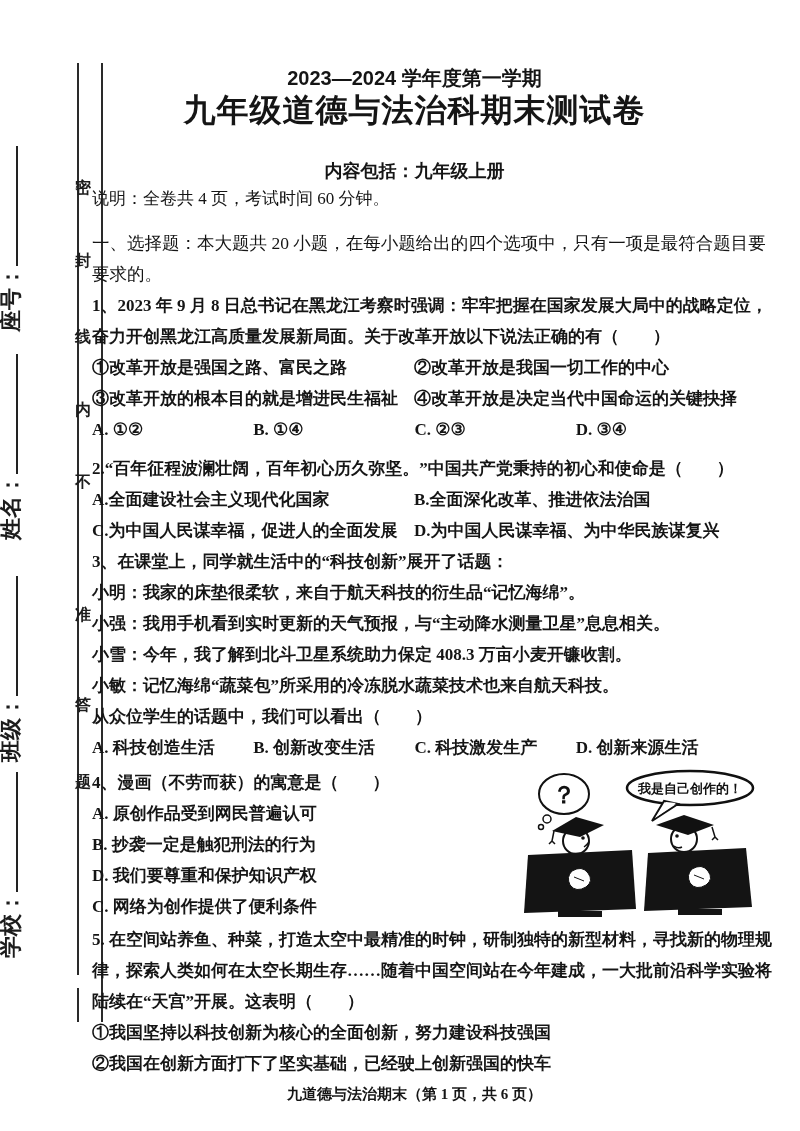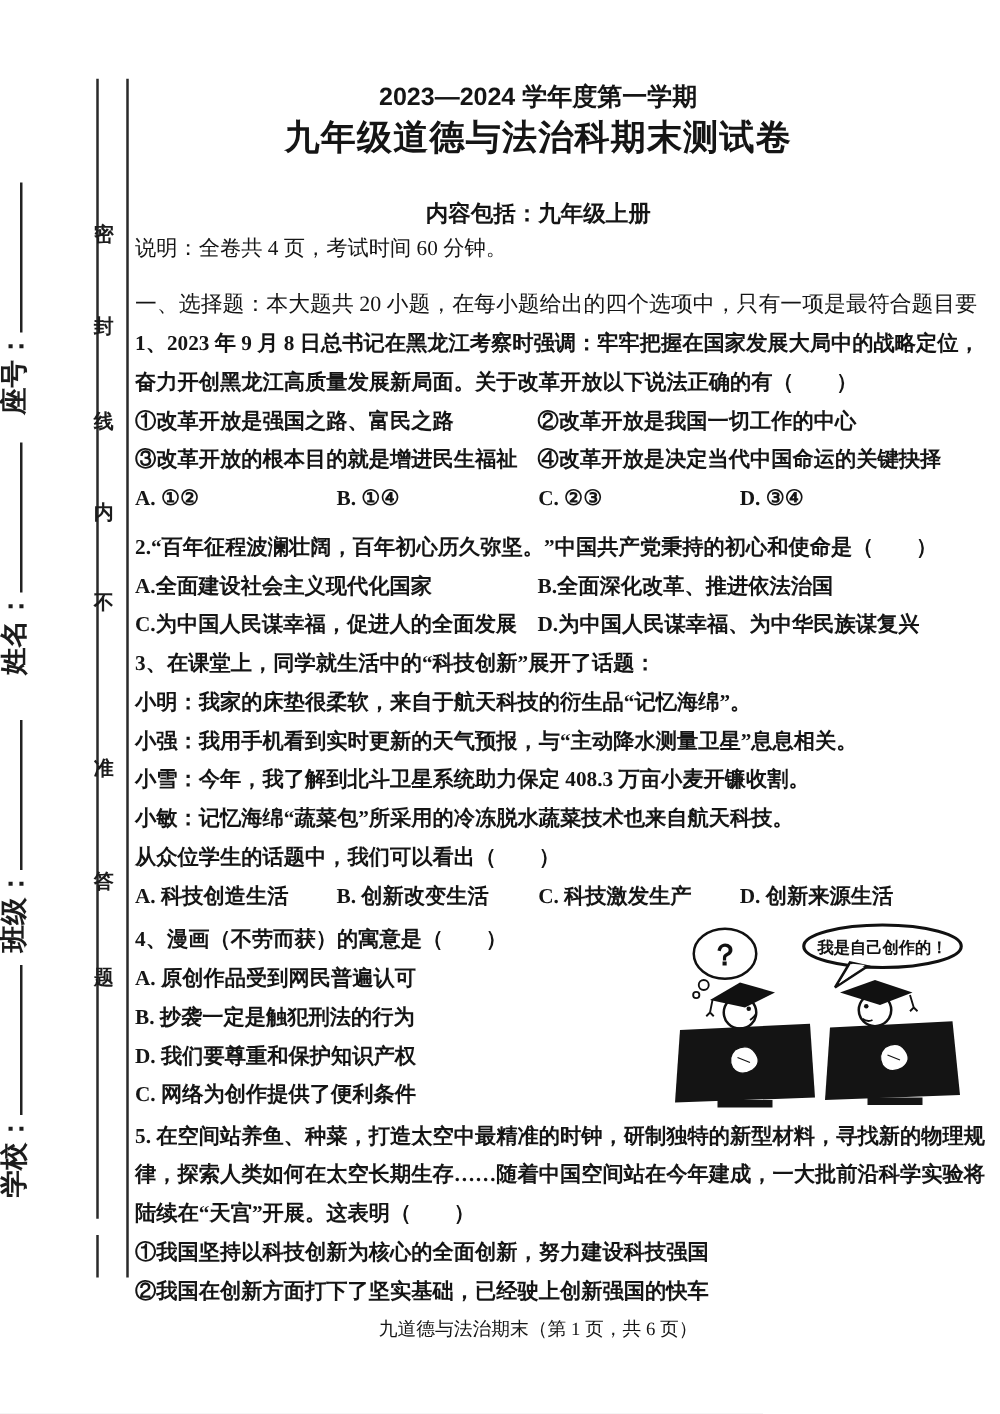--- a/index.html
+++ b/index.html
@@ -21,36 +21,36 @@
     position:absolute;left:24px;white-space:nowrap;
     font-size:22px;font-weight:bold;color:#1c1c1c;
     transform:rotate(-90deg);transform-origin:0 100%;
     height:30px;line-height:30px;
   }
   .blank{
     display:inline-block;width:120px;height:1em;
     border-bottom:2px solid #222;vertical-align:baseline;
   }
   
-  .content{position:absolute;left:108px;top:66px;width:645px;}
+  .content{position:absolute;left:92px;top:66px;width:645px;}
   .hdr{text-align:center;font-family:"Liberation Sans",sans-serif;font-weight:bold;}
   .term{font-size:20px;line-height:24px;}
-  .title{font-size:28px;line-height:40px;letter-spacing:1px;}
+  .title{font-size:32px;line-height:40px;letter-spacing:1px;}
   .scope{font-size:18px;line-height:26px;margin-top:28px;}
   .note{font-size:17px;line-height:30px;font-weight:normal;}
   .ln{font-size:17px;line-height:31px;font-weight:600;white-space:nowrap;}
   .sec{margin-top:14px;}
   .sec .ln{font-size:17.5px;font-weight:normal;}
   .q2blk{margin-top:8px;}
   .q4blk{margin-top:4px;position:relative;}
   .q5blk{margin-top:2px;}
   .cols2 span:first-child{display:inline-block;width:322px;}
   .cols4{display:flex;}
   .cols4 span{flex:1;}
-  .footer{margin-top:6px;text-align:center;font-size:15px;font-weight:400;}
+  .footer{margin-top:6px;text-align:center;font-size:15px;font-weight:700;}
   
   .cartoon{position:absolute;top:0;right:-22px;width:245px;height:152px;}
   .cartoon svg{display:block;}
 </style>
 </head>
 <body>
 
 <div class="page">
 
   <div class="seal-line outer"></div>
@@ -73,20 +73,21 @@
 
   <div class="content">
 
     <div class="hdr term">2023—2024 学年度第一学期</div>
     <div class="hdr title">九年级道德与法治科期末测试卷</div>
     <div class="hdr scope">内容包括：九年级上册</div>
     <div class="note">说明：全卷共 4 页，考试时间 60 分钟。</div>
 
     <div class="sec">
       <div class="ln">一、选择题：本大题共 20 小题，在每小题给出的四个选项中，只有一项是最符合题目要</div>
+      <div class="ln">要求的。</div>
     </div>
 
     <div>
       <div class="ln">1、2023 年 9 月 8 日总书记在黑龙江考察时强调：牢牢把握在国家发展大局中的战略定位，</div>
       <div class="ln">奋力开创黑龙江高质量发展新局面。关于改革开放以下说法正确的有（　　）</div>
       <div class="ln cols2">
         <span>①改革开放是强国之路、富民之路</span><span>②改革开放是我国一切工作的中心</span>
       </div>
       <div class="ln cols2">
         <span>③改革开放的根本目的就是增进民生福祉</span><span>④改革开放是决定当代中国命运的关键抉择</span>

